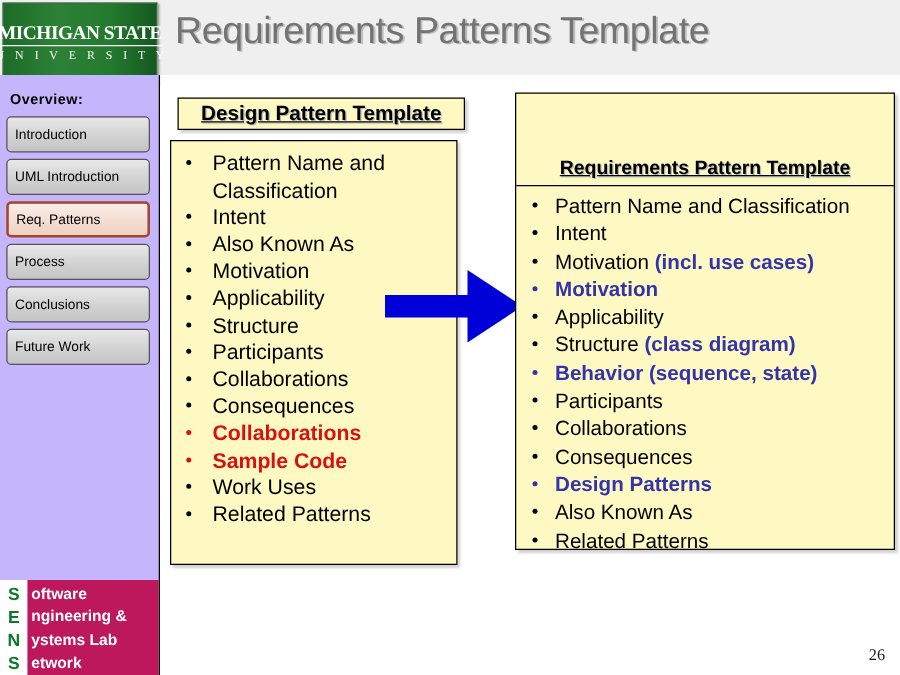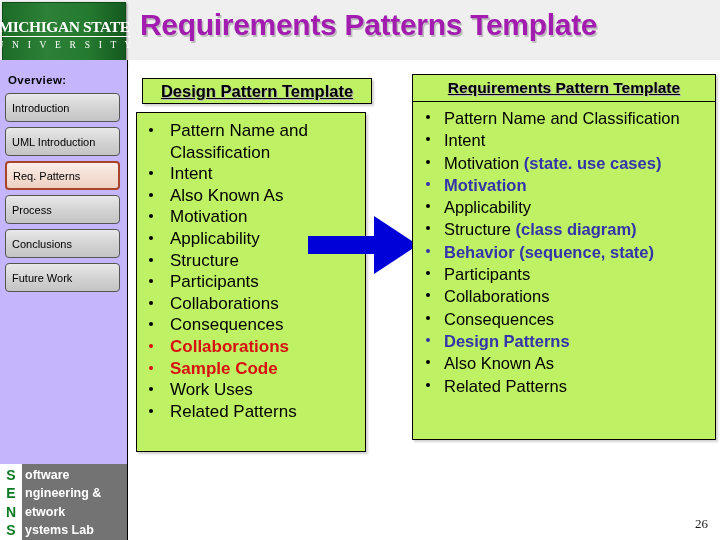--- a/index.html
+++ b/index.html
@@ -54,22 +54,22 @@
     line-height: 13px;
     padding-top: 2px;
     padding-left: 3px;
     white-space: nowrap;
   }
   #slide-title {
     position: absolute;
     left: 140px; top: 8px;
     width: 575px;
     font-size: 30px;
-    font-weight: bold;
-    color: #a21caf;
+    font-weight: normal;
+    color: #737373;
     text-shadow: 1.5px 1.5px 0 #bdbdbd;
     letter-spacing: -0.3px;
     white-space: nowrap;
   }
 
   
   #sidebar {
     position: absolute;
     left: 0; top: 60px;
     width: 128px; height: 480px;
@@ -129,41 +129,41 @@
   }
   #sens-initials span {
     color: #0c7a25;
     font-size: 14px;
     font-weight: bold;
     line-height: 18.5px;
     height: 18.5px;
   }
   #sens-words {
     flex: 1;
-    background: #737373;
+    background: #be185d;
     display: flex;
     flex-direction: column;
     justify-content: center;
     padding-left: 3px;
     padding-top: 1px;
     box-sizing: border-box;
   }
   #sens-words span {
     color: #ffffff;
     font-size: 12.5px;
     font-weight: bold;
     line-height: 18.5px;
     height: 18.5px;
     white-space: nowrap;
   }
 
   
   .panel-box {
     position: absolute;
-    background: #bef264;
+    background: #fef9c3;
     border: 1.5px solid #000000;
     box-shadow: 2px 2px 2px rgba(0,0,0,0.18);
     box-sizing: border-box;
   }
   #left-header {
     left: 142px; top: 78px;
     width: 230px; height: 26px;
     display: flex; align-items: center; justify-content: center;
   }
   #left-header .hdr-text {
@@ -180,20 +180,21 @@
   }
   #right-box {
     left: 412px; top: 74px;
     width: 304px; height: 366px;
   }
   #right-header {
     height: 27px;
     border-bottom: 1.5px solid #000000;
     display: flex; align-items: center; justify-content: center;
     box-sizing: border-box;
+    margin-top: 47px;
   }
   #right-header .hdr-text {
     font-size: 15.5px;
     font-weight: bold;
     color: #000000;
     text-decoration: underline;
     text-shadow: 1px 1px 0 #b8b8b8;
     white-space: nowrap;
   }
 
@@ -287,22 +288,22 @@
 <div id="sens">
   <div id="sens-initials">
     <span>S</span>
     <span>E</span>
     <span>N</span>
     <span>S</span>
   </div>
   <div id="sens-words">
     <span>oftware</span>
     <span>ngineering &amp;</span>
+    <span>ystems Lab</span>
     <span>etwork</span>
-    <span>ystems Lab</span>
   </div>
 </div>
 
 <div id="left-header" class="panel-box">
   <span class="hdr-text">Design Pattern Template</span>
 </div>
 
 <div id="left-list-box" class="panel-box">
   <ul class="bl" id="left-list">
     <li>
@@ -374,21 +375,21 @@
     <li>
       <span class="bullet"></span>
       <span>Pattern Name and Classification</span>
     </li>
     <li>
       <span class="bullet"></span>
       <span>Intent</span>
     </li>
     <li>
       <span class="bullet"></span>
-      <span>Motivation </span><span class="em-blue">(state. use cases)</span>
+      <span>Motivation </span><span class="em-blue">(incl. use cases)</span>
     </li>
     <li class="hl">
       <span class="bullet"></span>
       <span class="em-blue">Motivation</span>
     </li>
     <li>
       <span class="bullet"></span>
       <span>Applicability</span>
     </li>
     <li>

